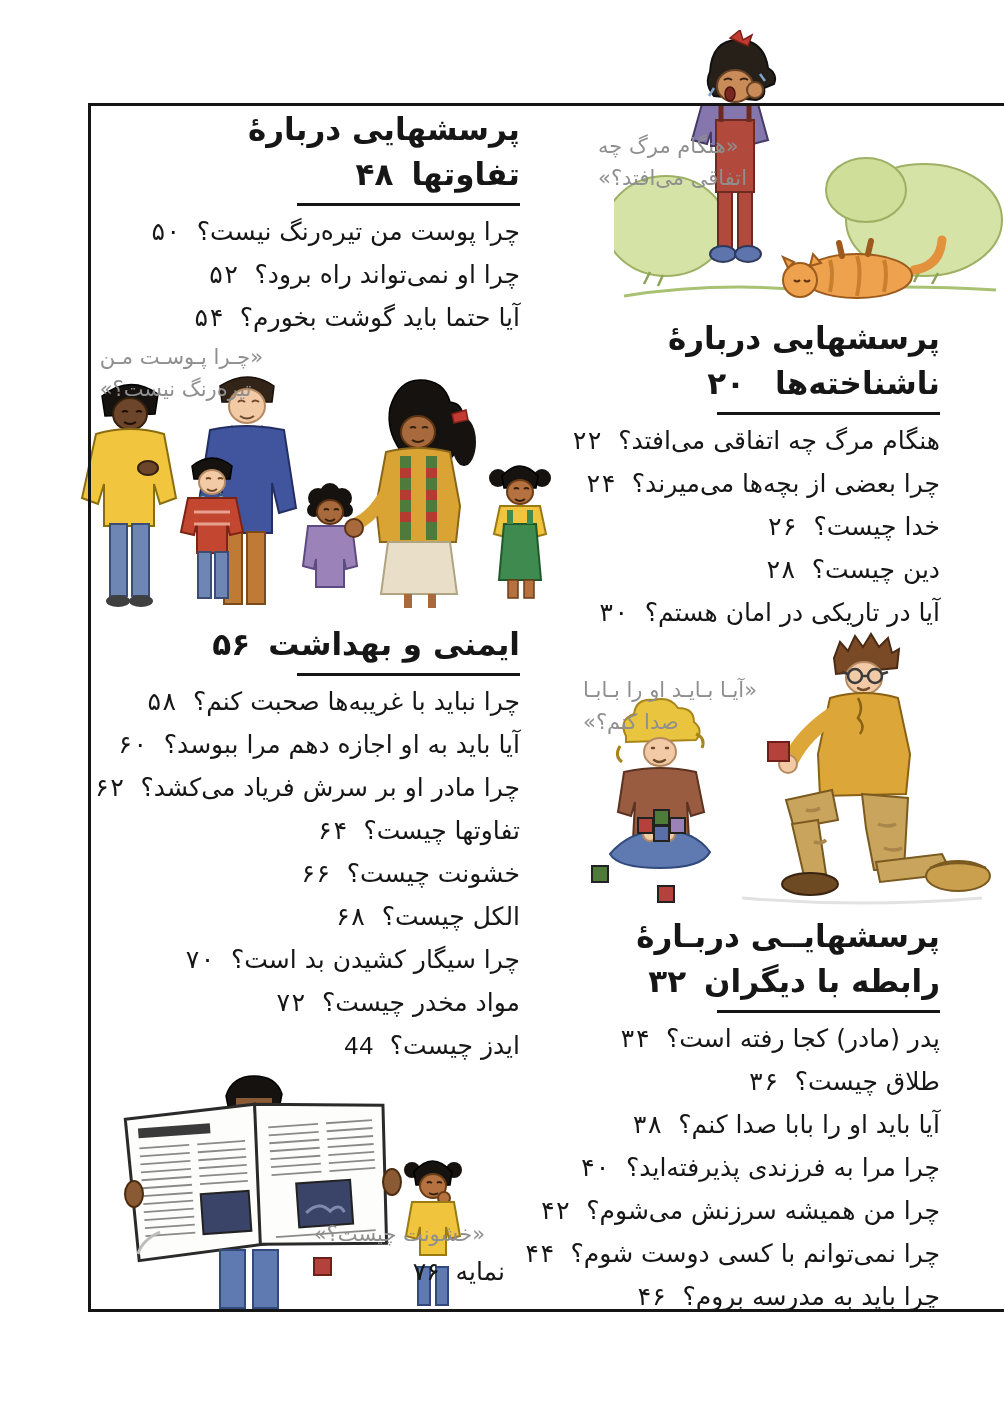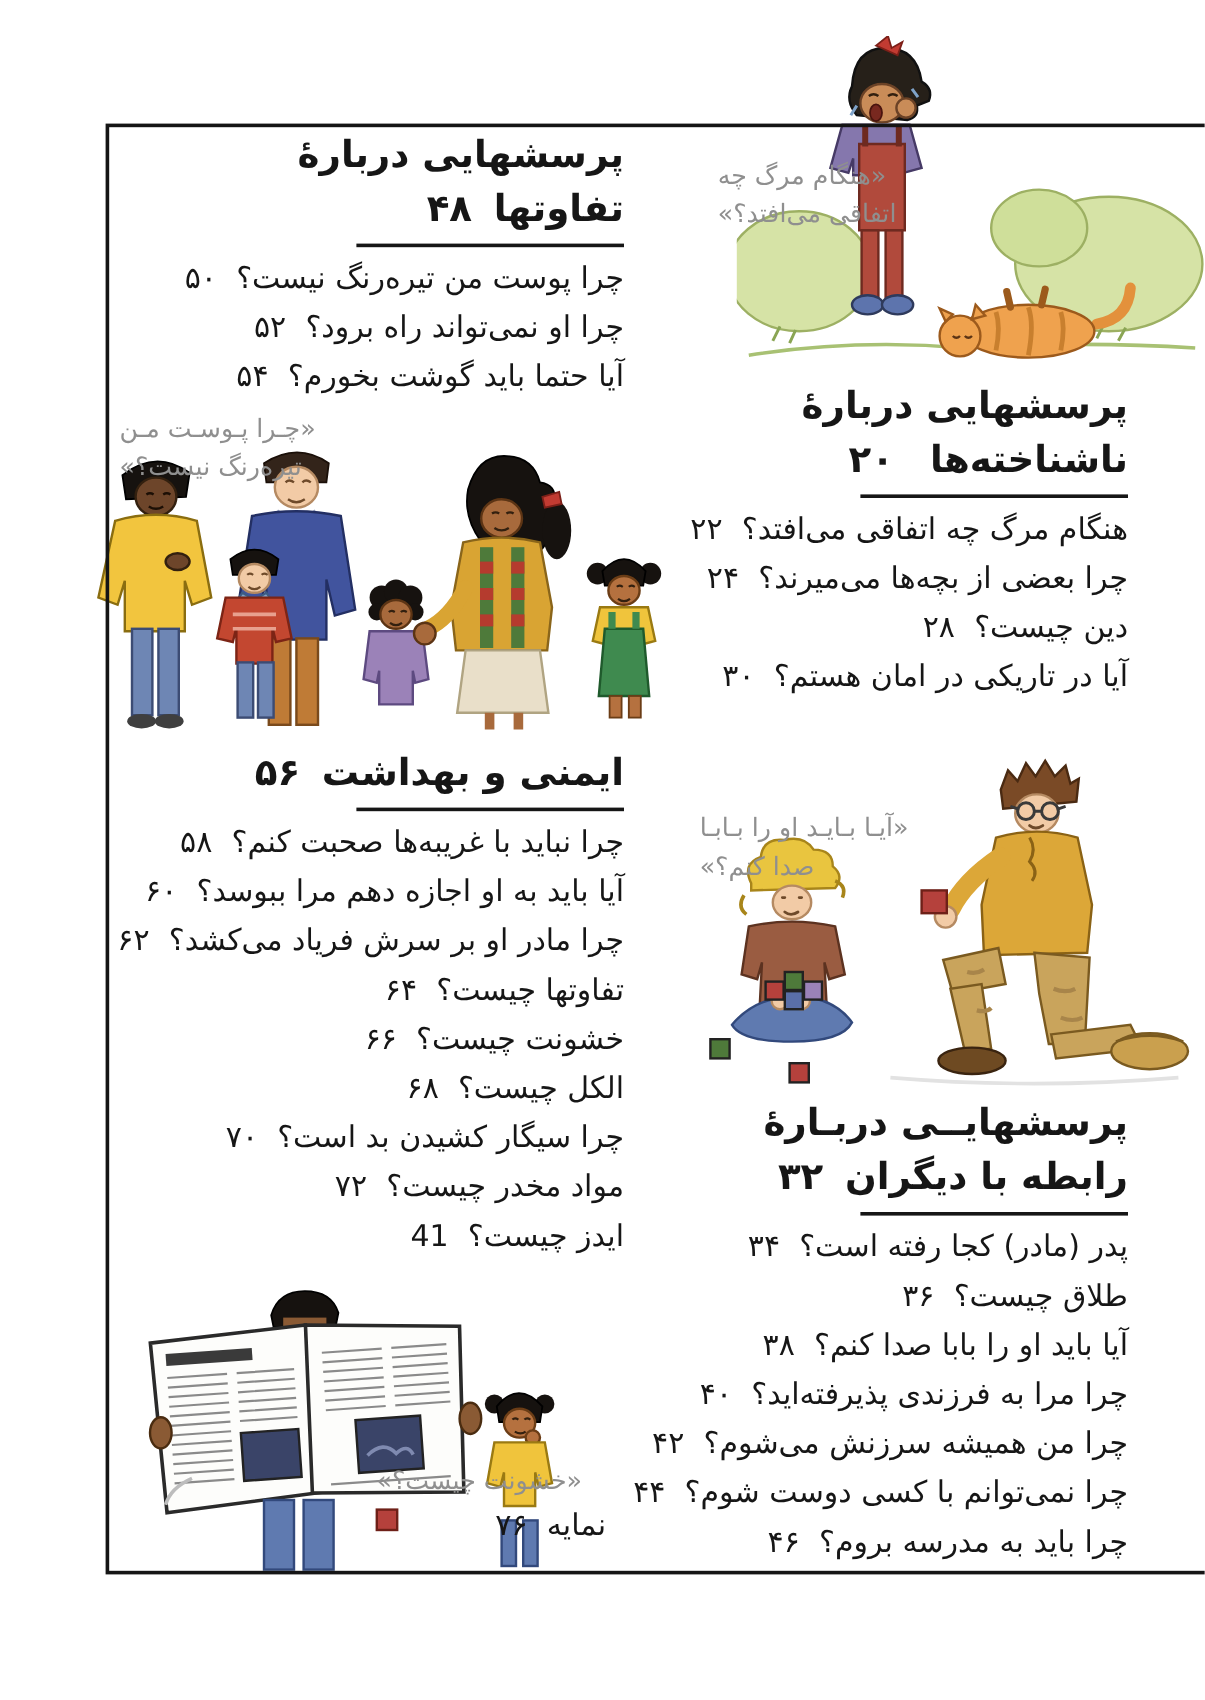--- a/index.html
+++ b/index.html
@@ -10,21 +10,21 @@
   .frame{
     position:absolute;left:88px;top:103px;width:940px;height:1209px;
     border:3px solid #151515;box-sizing:border-box;
   }
   .toc-section{position:absolute;direction:rtl;text-align:right;white-space:nowrap;}
   .section-title{font-size:31px;font-weight:bold;line-height:45px;letter-spacing:0;text-align:right;}
   .title-page{margin-right:18px;}
   .rule{width:223px;height:3px;background:#161616;margin-top:6px;}
   .items{margin-top:5px;}
   .toc-item{font-size:25px;line-height:41px;}
-  .toc-item .num{margin-right:16px;}
+  .toc-item .num{margin-right:16px;font-family:Liberation Mono, monospace;}
   .caption{
     position:absolute;direction:rtl;text-align:left;color:#8f8f8f;
     font-size:21px;line-height:32px;white-space:nowrap;letter-spacing:1px;
   }
   .index-entry{position:absolute;font-size:25px;line-height:41px;white-space:nowrap;font-family:Liberation Serif, serif;}
   .index-entry .num{margin-right:16px;}
   .illus{position:absolute;}
 </style>
 </head>
 <body>
@@ -222,38 +222,39 @@
       </div>
   </div>
 
   <div class="toc-section" style="right:64px;top:316px;width:420px">
     <div class="section-title">پرسشهایی دربارهٔ</div>
     <div class="section-title"><span>ناشناخته‌ها</span><span class="title-page" style="margin-right:30px">۲۰</span></div>
     <div class="rule"></div>
     <div class="items">
         <div class="toc-item"><span>هنگام مرگ چه اتفاقی می‌افتد؟</span><span class="num">۲۲</span></div>
         <div class="toc-item"><span>چرا بعضی از بچه‌ها می‌میرند؟</span><span class="num">۲۴</span></div>
+        <div class="toc-item"><span>خدا چیست؟</span><span class="num">۲۶</span></div>
         <div class="toc-item"><span>دین چیست؟</span><span class="num">۲۸</span></div>
         <div class="toc-item"><span>آیا در تاریکی در امان هستم؟</span><span class="num">۳۰</span></div>
       </div>
   </div>
 
   <div class="toc-section" style="right:484px;top:622px;width:440px">
     <div class="section-title"><span>ایمنی و بهداشت</span><span class="title-page">۵۶</span></div>
     <div class="rule"></div>
     <div class="items">
         <div class="toc-item"><span>چرا نباید با غریبه‌ها صحبت کنم؟</span><span class="num">۵۸</span></div>
         <div class="toc-item"><span>آیا باید به او اجازه دهم مرا ببوسد؟</span><span class="num">۶۰</span></div>
         <div class="toc-item"><span>چرا مادر او بر سرش فریاد می‌کشد؟</span><span class="num">۶۲</span></div>
         <div class="toc-item"><span>تفاوتها چیست؟</span><span class="num">۶۴</span></div>
         <div class="toc-item"><span>خشونت چیست؟</span><span class="num">۶۶</span></div>
         <div class="toc-item"><span>الکل چیست؟</span><span class="num">۶۸</span></div>
         <div class="toc-item"><span>چرا سیگار کشیدن بد است؟</span><span class="num">۷۰</span></div>
         <div class="toc-item"><span>مواد مخدر چیست؟</span><span class="num">۷۲</span></div>
-        <div class="toc-item"><span>ایدز چیست؟</span><span class="num">41</span></div>
+        <div class="toc-item"><span>ایدز چیست؟</span><span class="num">44</span></div>
       </div>
   </div>
 
   <div class="toc-section" style="right:64px;top:914px;width:420px">
     <div class="section-title">پرسشهایــی دربـارهٔ</div>
     <div class="section-title"><span>رابطه با دیگران</span><span class="title-page">۳۲</span></div>
     <div class="rule"></div>
     <div class="items">
         <div class="toc-item"><span>پدر (مادر) کجا رفته است؟</span><span class="num">۳۴</span></div>
         <div class="toc-item"><span>طلاق چیست؟</span><span class="num">۳۶</span></div>

